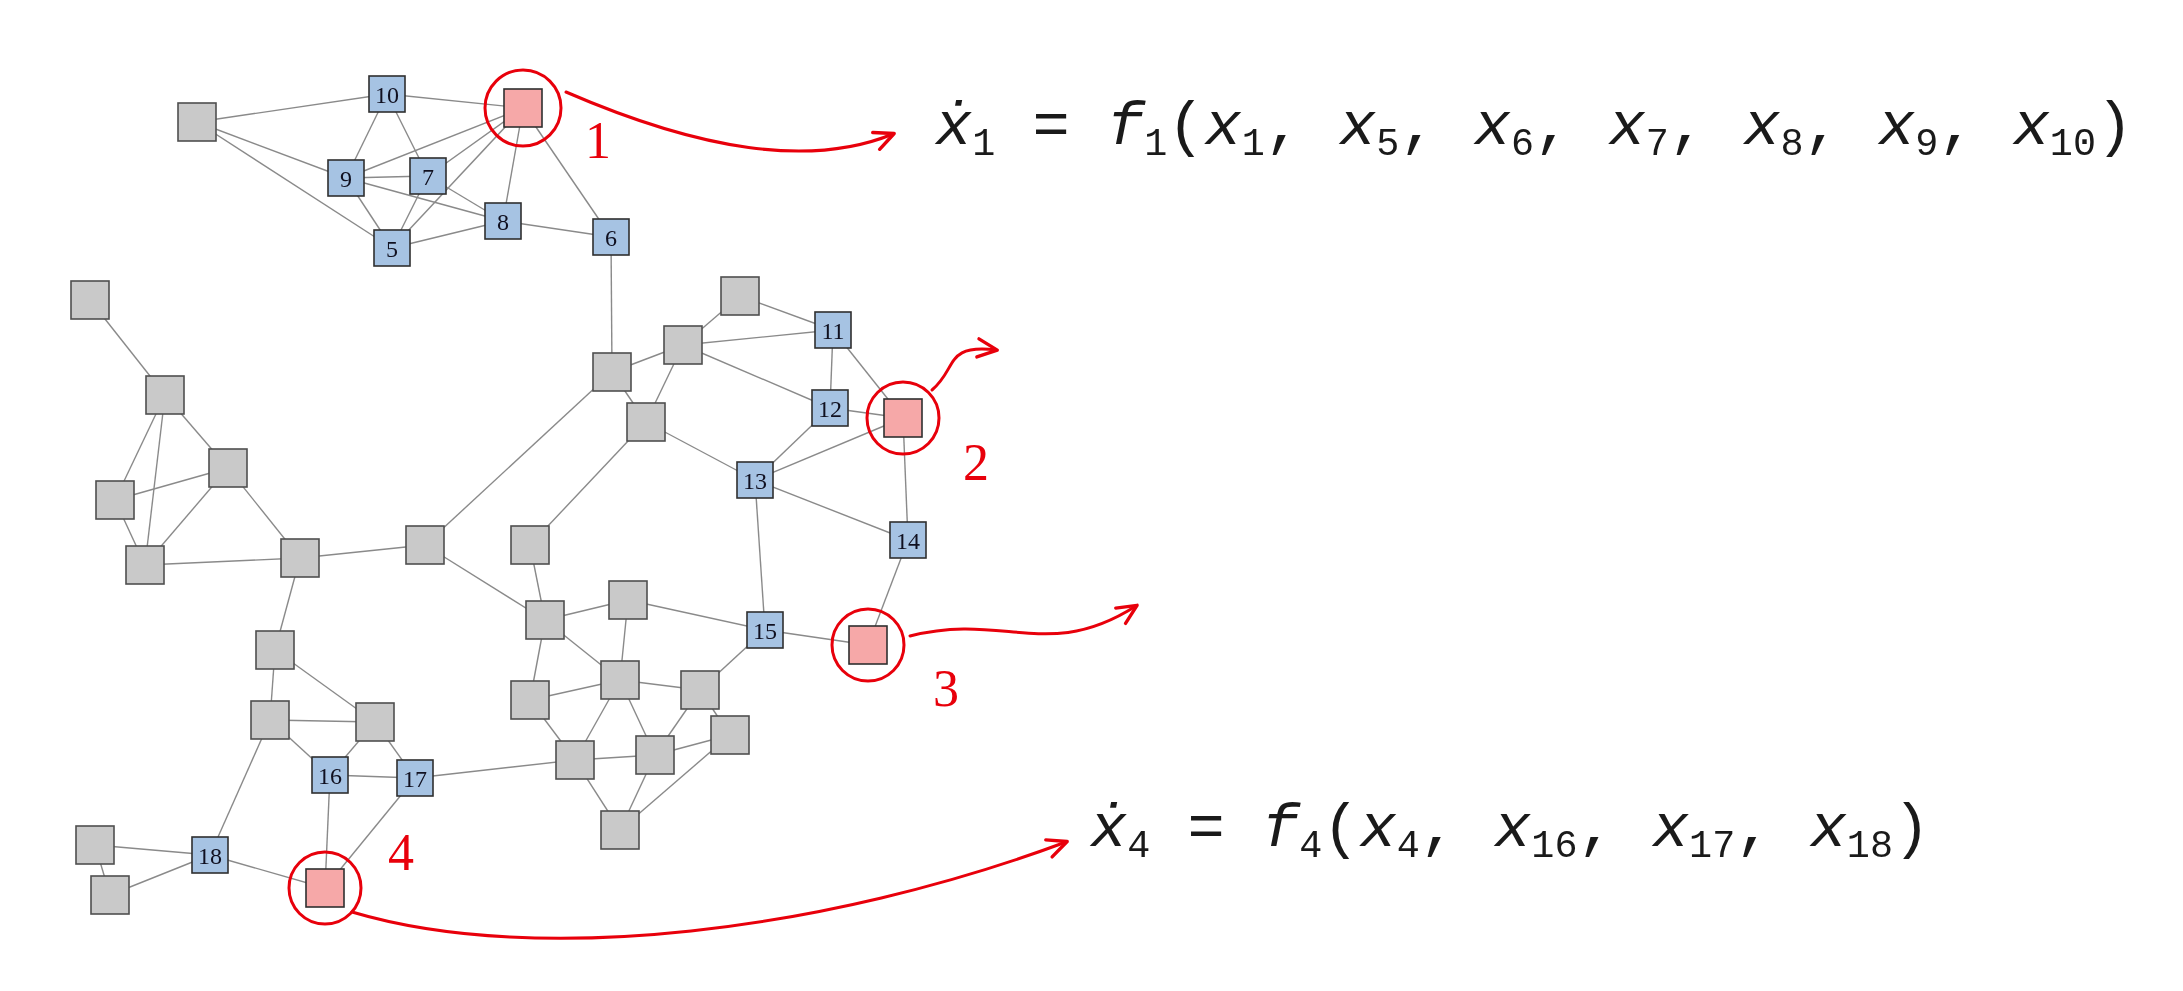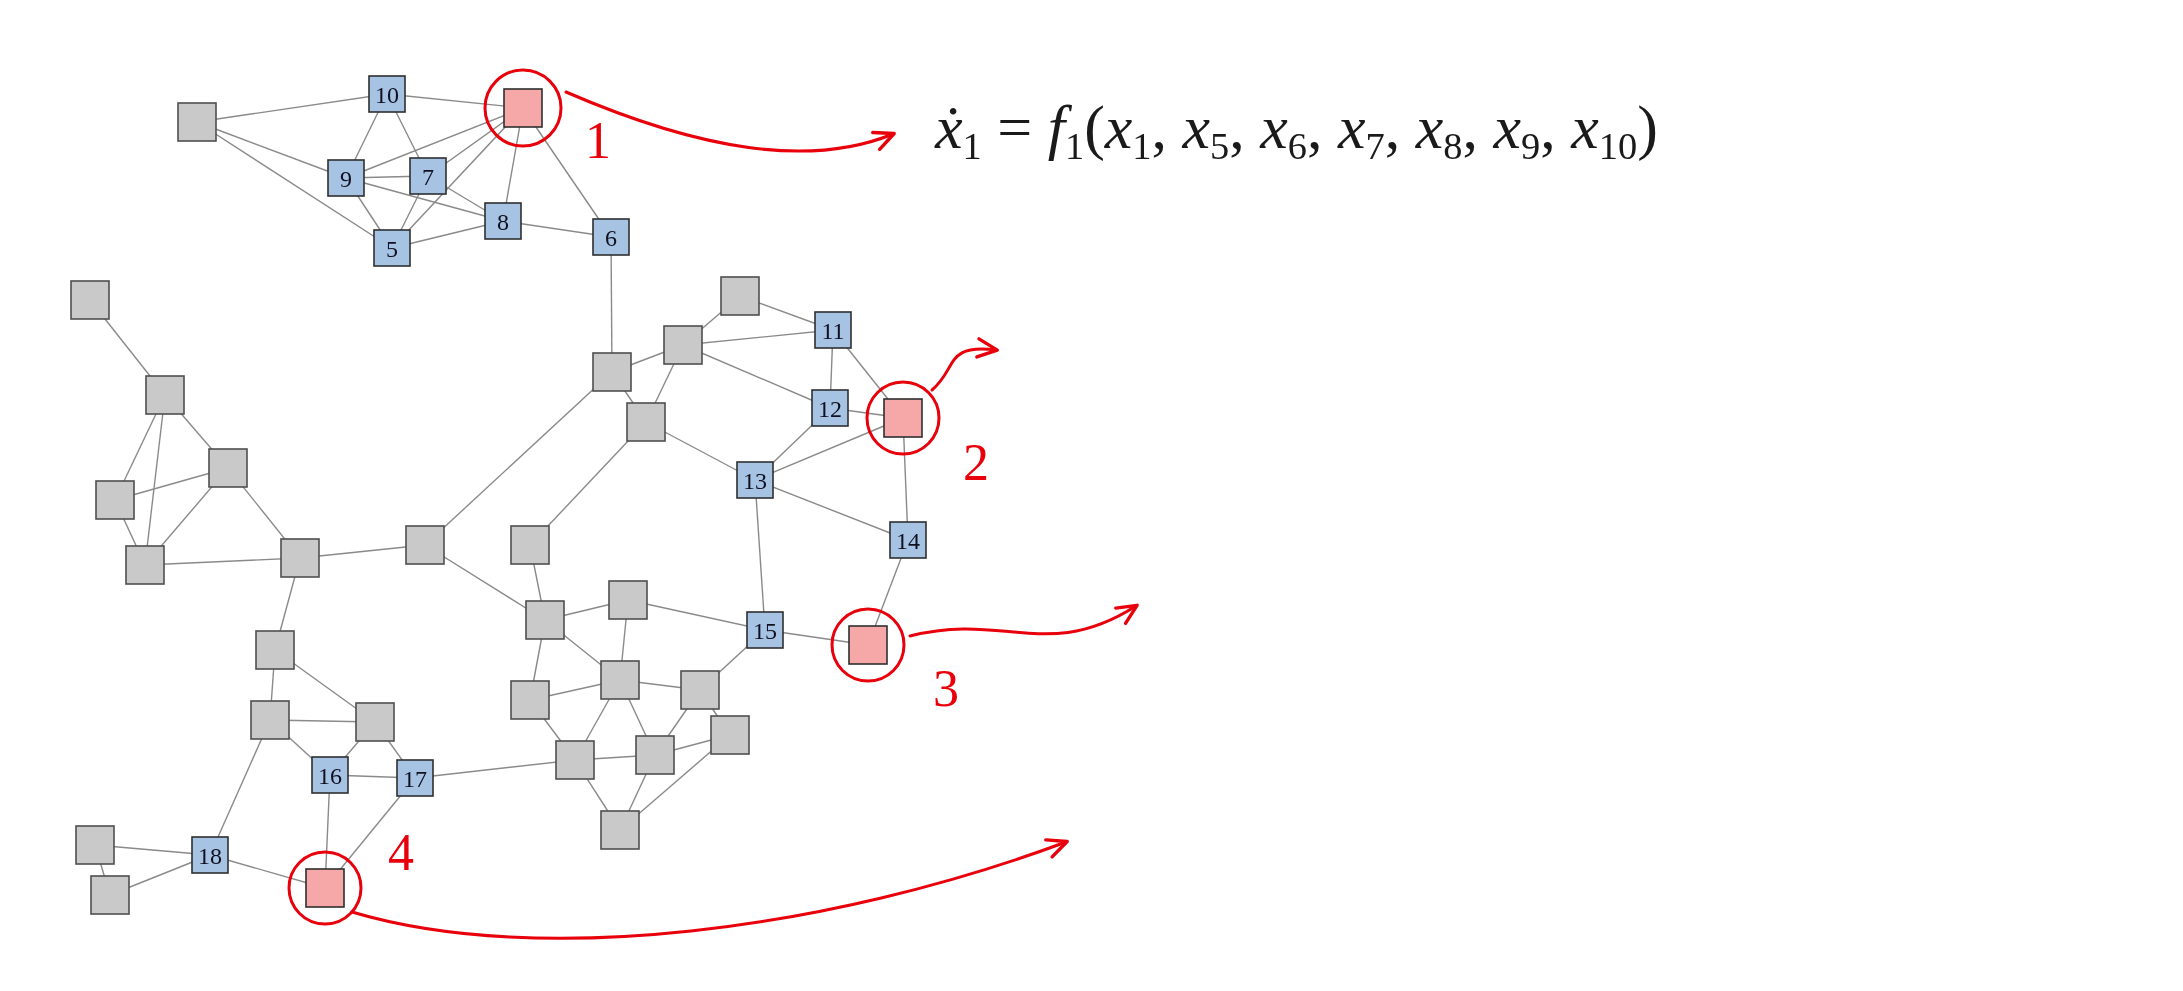--- a/index.html
+++ b/index.html
@@ -21,21 +21,21 @@
   .equations-layer {
     position: absolute; inset: 0;
     pointer-events: none;
   }
   .equation {
     position: absolute;
     font-size: 62px;
     line-height: 1.15;
     color: #1a1a1a;
     white-space: nowrap;
-    font-family: Liberation Serif, serif;
+    font-family: Liberation Mono, monospace;
   }
   .equation i { font-style: italic; }
   .equation sub {
     font-size: 0.62em;
     font-style: normal;
     vertical-align: -0.28em;
     line-height: 0;
   }
 </style>
 </head>
@@ -206,14 +206,15 @@
         <circle cx="325" cy="888" r="36" fill="none" stroke="#e8000b" stroke-width="3"></circle>
         <text x="388" y="870" font-size="52" fill="#e8000b" font-family="&quot;Liberation Serif&quot;,&quot;DejaVu Serif&quot;,serif">4</text>
       </g>
       <path d="M 566 92 C 700 150, 810 168, 893 134" fill="none" stroke="#e8000b" stroke-width="3" stroke-linecap="round" marker-end="url(#arrowhead)"></path>
       <path d="M 932 390 C 958 368, 944 344, 996 350" fill="none" stroke="#e8000b" stroke-width="3" stroke-linecap="round" marker-end="url(#arrowhead)"></path>
       <path d="M 910 636 C 1005 612, 1048 662, 1136 606" fill="none" stroke="#e8000b" stroke-width="3" stroke-linecap="round" marker-end="url(#arrowhead)"></path>
       <path d="M 352 912 C 540 968, 830 930, 1066 842" fill="none" stroke="#e8000b" stroke-width="3" stroke-linecap="round" marker-end="url(#arrowhead)"></path>
     </svg>
   <div class="equations-layer">
       <div class="equation" style="left: 935px; top: 92px; color: rgb(26, 26, 26);"><i>ẋ</i><sub>1</sub> = <i>f</i><sub>1</sub>(<i>x</i><sub>1</sub>, <i>x</i><sub>5</sub>, <i>x</i><sub>6</sub>, <i>x</i><sub>7</sub>, <i>x</i><sub>8</sub>, <i>x</i><sub>9</sub>, <i>x</i><sub>10</sub>)</div>
+      <div class="equation" style="left: 1090px; top: 794px; color: rgb(26, 26, 26);"><i>ẋ</i><sub>4</sub> = <i>f</i><sub>4</sub>(<i>x</i><sub>4</sub>, <i>x</i><sub>16</sub>, <i>x</i><sub>17</sub>, <i>x</i><sub>18</sub>)</div>
     </div>
 </div>
 
 </body></html>

